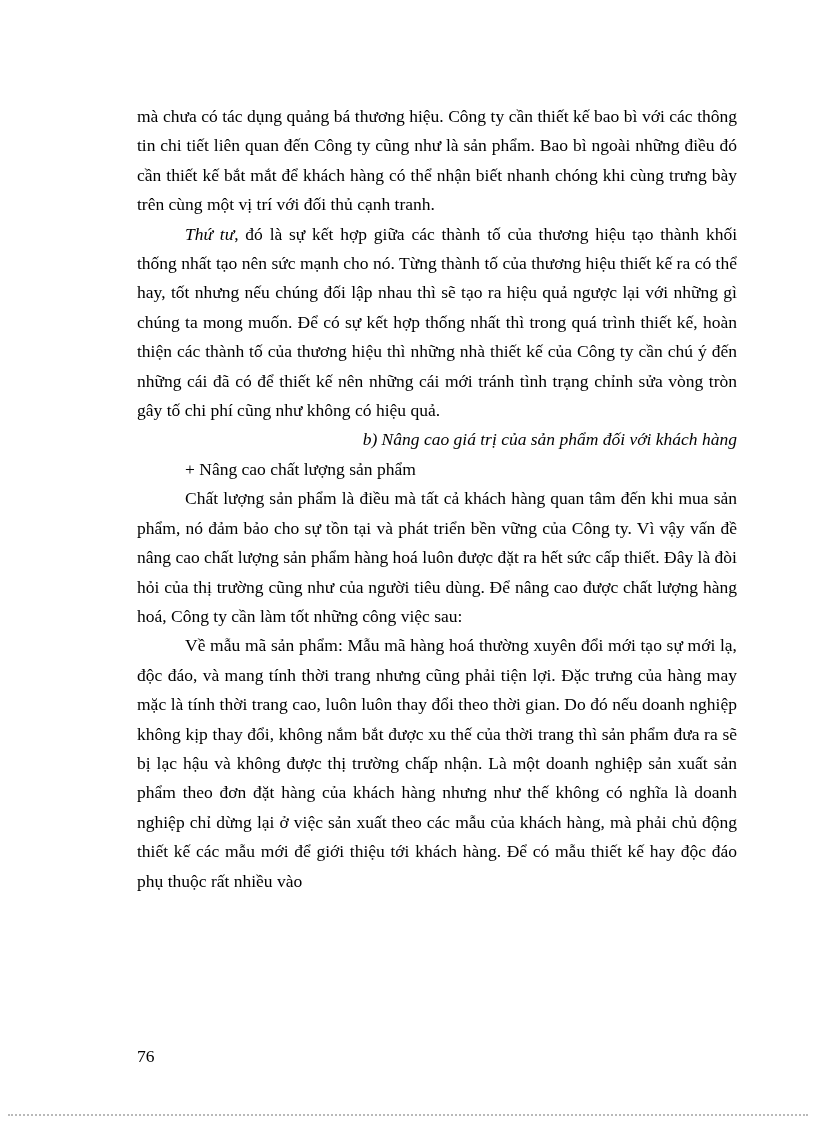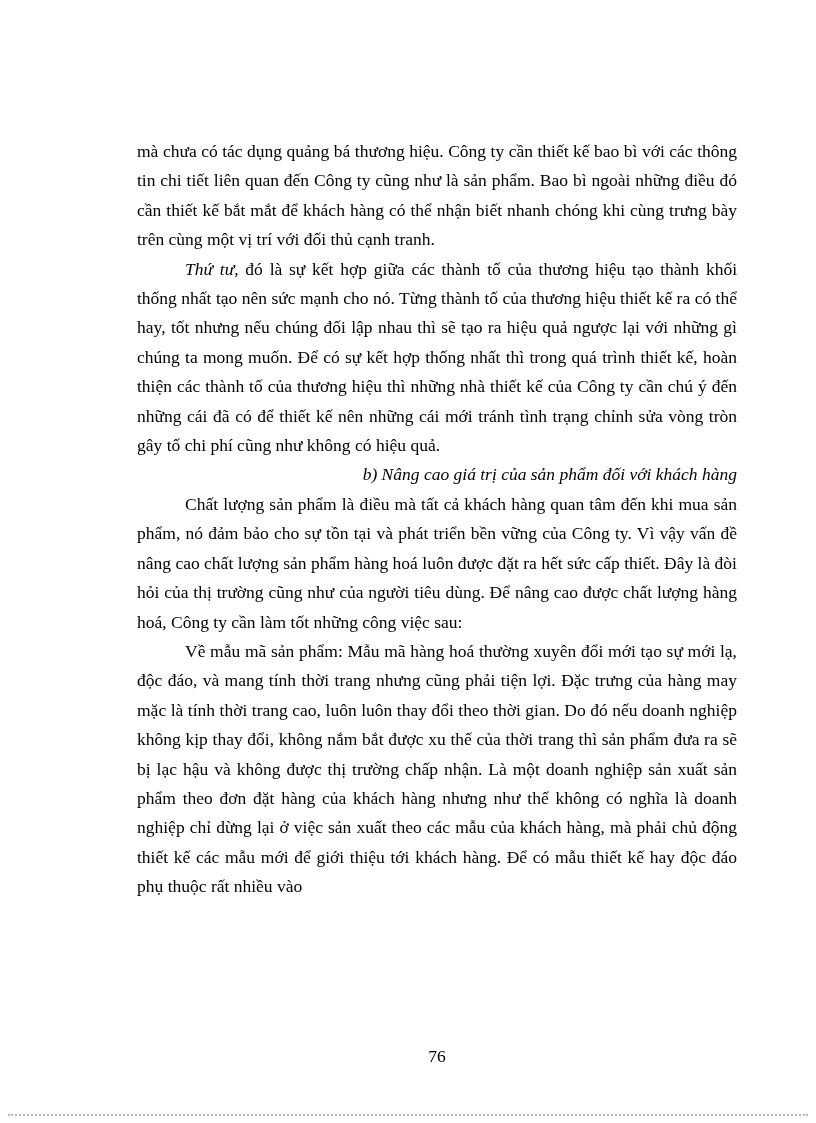--- a/index.html
+++ b/index.html
@@ -17,21 +17,20 @@
     overflow: hidden;
   }
   .content {
     position: absolute;
     left: 137px;
     top: 102px;
     width: 600px;
     font-size: 17.5px;
     line-height: 29.4px;
     text-align: justify;
-    margin-top: 35px;
   }
   .content p {
     margin: 0;
     padding: 0;
   }
   .indent {
     text-indent: 48px;
   }
   .lead-bold-italic {
     font-weight: normal;
@@ -39,21 +38,20 @@
   }
   .heading-italic {
     font-style: italic;
     text-align: right;
   }
   .page-number {
     position: absolute;
     left: 137px;
     width: 600px;
     top: 1046px;
-    text-align: center;
     font-size: 17.5px;
   }
   .footer-line {
     position: absolute;
     left: 8px;
     right: 8px;
     bottom: 7px;
     border-top: 2px dotted #b9b9b9;
   }
 </style>
@@ -63,20 +61,21 @@
 <div class="page">
 
   <div class="content">
 
     <p>mà chưa có tác dụng quảng bá thương hiệu. Công ty cần thiết kế bao bì với các thông tin chi tiết liên quan đến Công ty cũng như là sản phẩm. Bao bì ngoài những điều đó cần thiết kế bắt mắt để khách hàng có thể nhận biết nhanh chóng khi cùng trưng bày trên cùng một vị trí với đối thủ cạnh tranh.</p>
 
     <p class="indent"><span class="lead-bold-italic">Thứ tư</span><span>, đó là sự kết hợp giữa các thành tố của thương hiệu tạo thành khối thống nhất tạo nên sức mạnh cho nó. Từng thành tố của thương hiệu thiết kế ra có thể hay, tốt nhưng nếu chúng đối lập nhau thì sẽ tạo ra hiệu quả ngược lại với những gì chúng ta mong muốn. Để có sự kết hợp thống nhất thì trong quá trình thiết kế, hoàn thiện các thành tố của thương hiệu thì những nhà thiết kế của Công ty cần chú ý đến những cái đã có để thiết kế nên những cái mới tránh tình trạng chỉnh sửa vòng tròn gây tố chi phí cũng như không có hiệu quả.</span></p>
 
     <p class="heading-italic">b) Nâng cao giá trị của sản phẩm đối với khách hàng</p>
 
+    <p class="indent">+ Nâng cao chất lượng sản phẩm</p>
 
     <p class="indent">Chất lượng sản phẩm là điều mà tất cả khách hàng quan tâm đến khi mua sản phẩm, nó đảm bảo cho sự tồn tại và phát triển bền vững của Công ty. Vì vậy vấn đề nâng cao chất lượng sản phẩm hàng hoá luôn được đặt ra hết sức cấp thiết. Đây là đòi hỏi của thị trường cũng như của người tiêu dùng. Để nâng cao được chất lượng hàng hoá, Công ty cần làm tốt những công việc sau:</p>
 
     <p class="indent">Về mẫu mã sản phẩm: Mẫu mã hàng hoá thường xuyên đổi mới tạo sự mới lạ, độc đáo, và mang tính thời trang nhưng cũng phải tiện lợi. Đặc trưng của hàng may mặc là tính thời trang cao, luôn luôn thay đổi theo thời gian. Do đó nếu doanh nghiệp không kịp thay đổi, không nắm bắt được xu thế của thời trang thì sản phẩm đưa ra sẽ bị lạc hậu và không được thị trường chấp nhận. Là một doanh nghiệp sản xuất sản phẩm theo đơn đặt hàng của khách hàng nhưng như thế không có nghĩa là doanh nghiệp chỉ dừng lại ở việc sản xuất theo các mẫu của khách hàng, mà phải chủ động thiết kế các mẫu mới để giới thiệu tới khách hàng. Để có mẫu thiết kế hay độc đáo phụ thuộc rất nhiều vào</p>
 
   </div>
 
   <div class="page-number">76</div>
 
   <div class="footer-line"></div>

